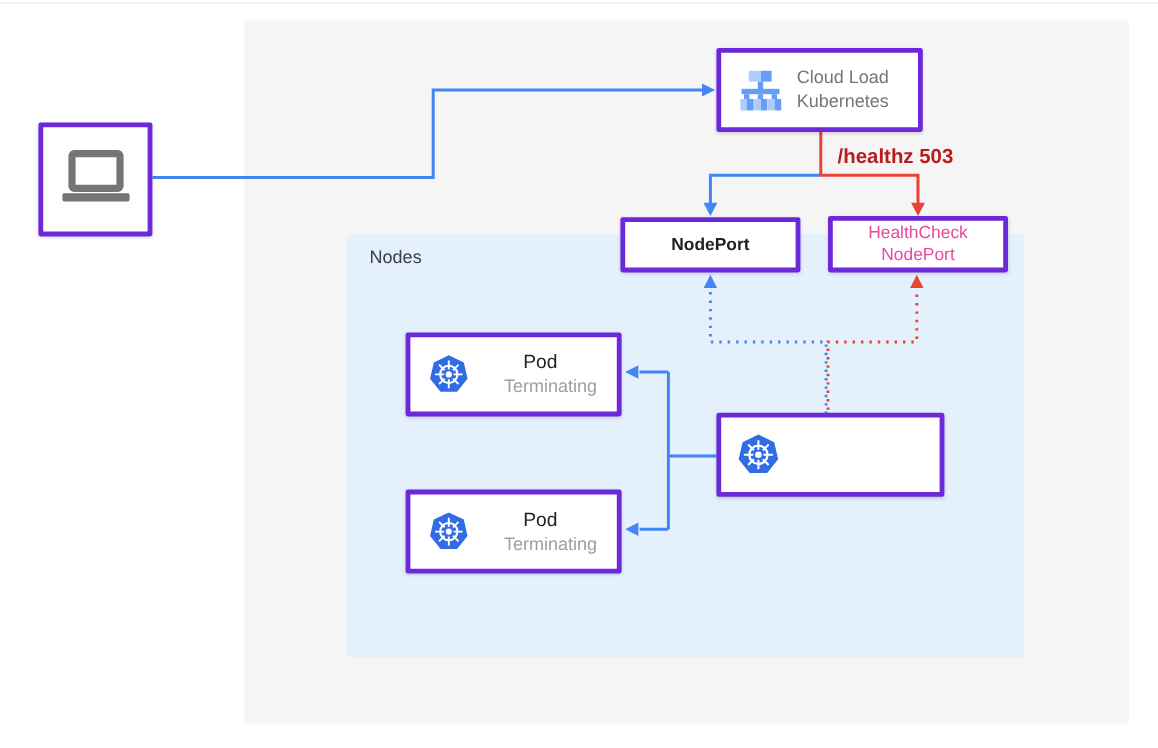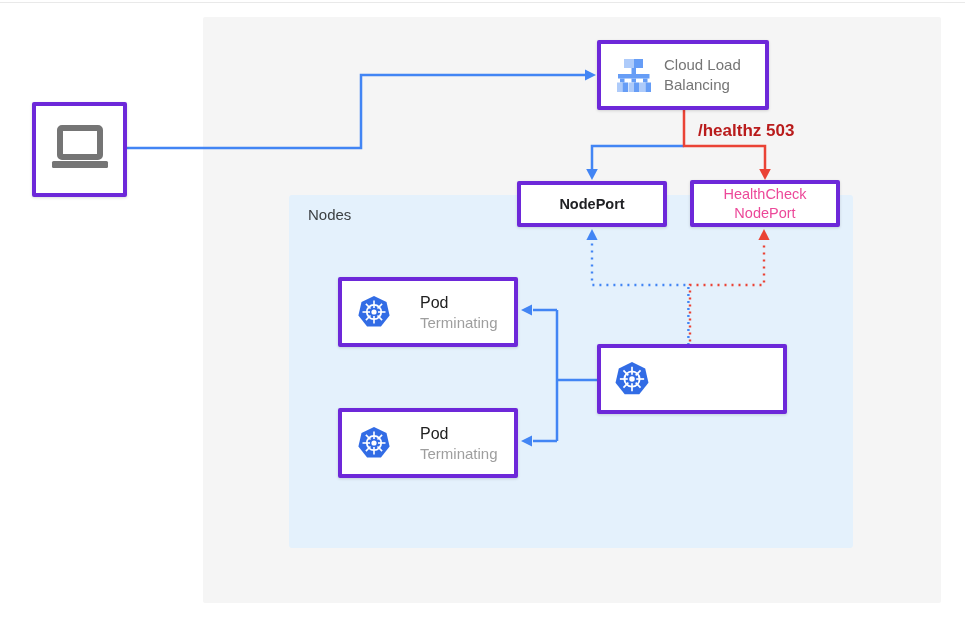--- a/index.html
+++ b/index.html
@@ -24,21 +24,21 @@
   .clb-text{margin-left:9px;font-size:15px;line-height:20px;color:#757575;}
   .nodeport-card{left:517px;top:181px;width:150px;height:46px;justify-content:center;}
   .nodeport-card span{font-size:14.5px;font-weight:bold;color:#202124;}
   .hc-card{left:690px;top:180px;width:150px;height:47px;justify-content:center;text-align:center;}
   .hc-card .lines{font-size:14.5px;font-weight:normal;color:#ec4899;line-height:19px;}
   .pod-card{width:180px;height:70px;left:338px;padding-left:14px;}
   .pod-card.p1{top:277px;}
   .pod-card.p2{top:408px;}
   .kp-card{left:597px;top:344px;width:190px;height:70px;padding-left:12px;}
   .entity-text{margin-left:28px;}
-  .entity-title{font-size:16px;color:#212121;line-height:21px;}
+  .entity-title{font-size:16px;color:#212121;line-height:21px;margin-left:16px;}
   .entity-sub{font-size:15px;color:#9e9e9e;line-height:20px;}
   .healthz{
     position:absolute;left:698px;top:121px;font-size:17px;font-weight:bold;color:#b91c1c;
   }
   .icon{flex:0 0 auto;display:block;}
 </style>
 </head>
 <body>
 
 <div class="stage">
@@ -93,21 +93,21 @@
       <rect x="30" y="24.5" width="4.5" height="4" fill="#669df6"></rect>
       <rect x="4" y="28.5" width="5.5" height="9.5" fill="#aecbfa"></rect>
       <rect x="9.5" y="28.5" width="5.5" height="9.5" fill="#669df6"></rect>
       <rect x="15.5" y="28.5" width="5.5" height="9.5" fill="#aecbfa"></rect>
       <rect x="21" y="28.5" width="5.5" height="9.5" fill="#669df6"></rect>
       <rect x="27" y="28.5" width="5.5" height="9.5" fill="#aecbfa"></rect>
       <rect x="32.5" y="28.5" width="5.5" height="9.5" fill="#669df6"></rect>
     </svg>
     <div class="clb-text">
       <div>Cloud Load</div>
-      <div>Balancing</div>
+      <div>Kubernetes</div>
     </div>
   </div>
 
   <div class="card nodeport-card">
     <span>NodePort</span>
   </div>
 
   <div class="card hc-card">
     <div class="lines">
       <div>HealthCheck</div>

